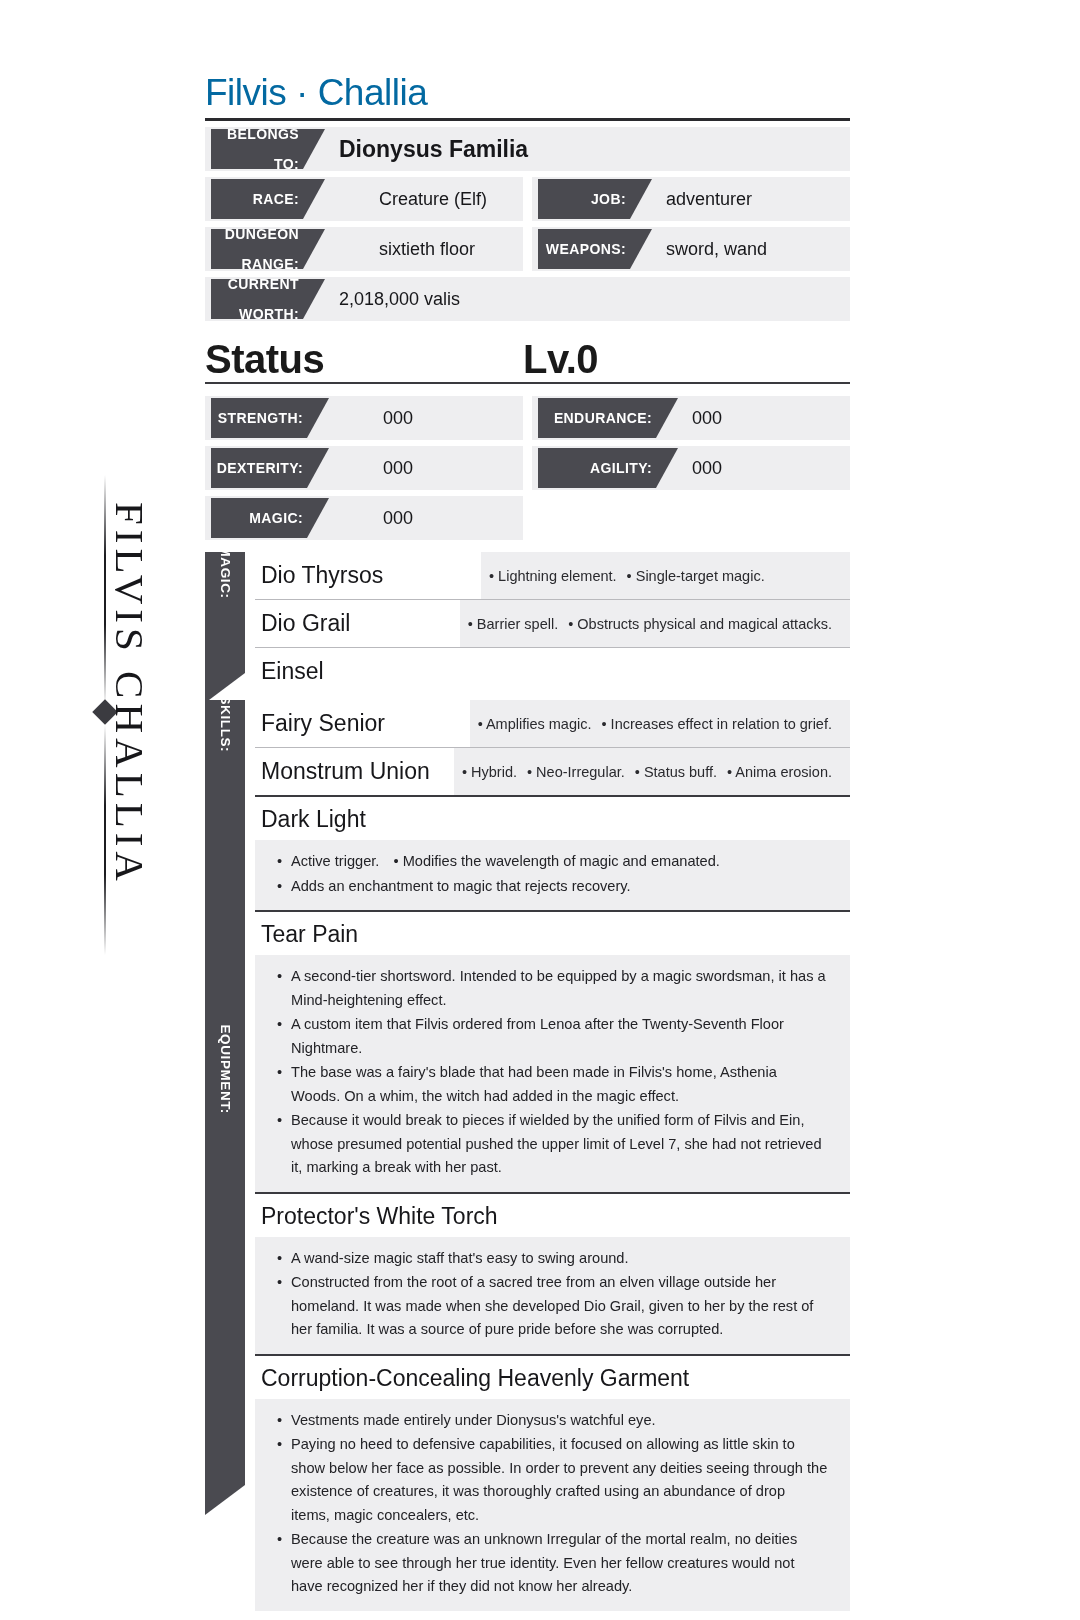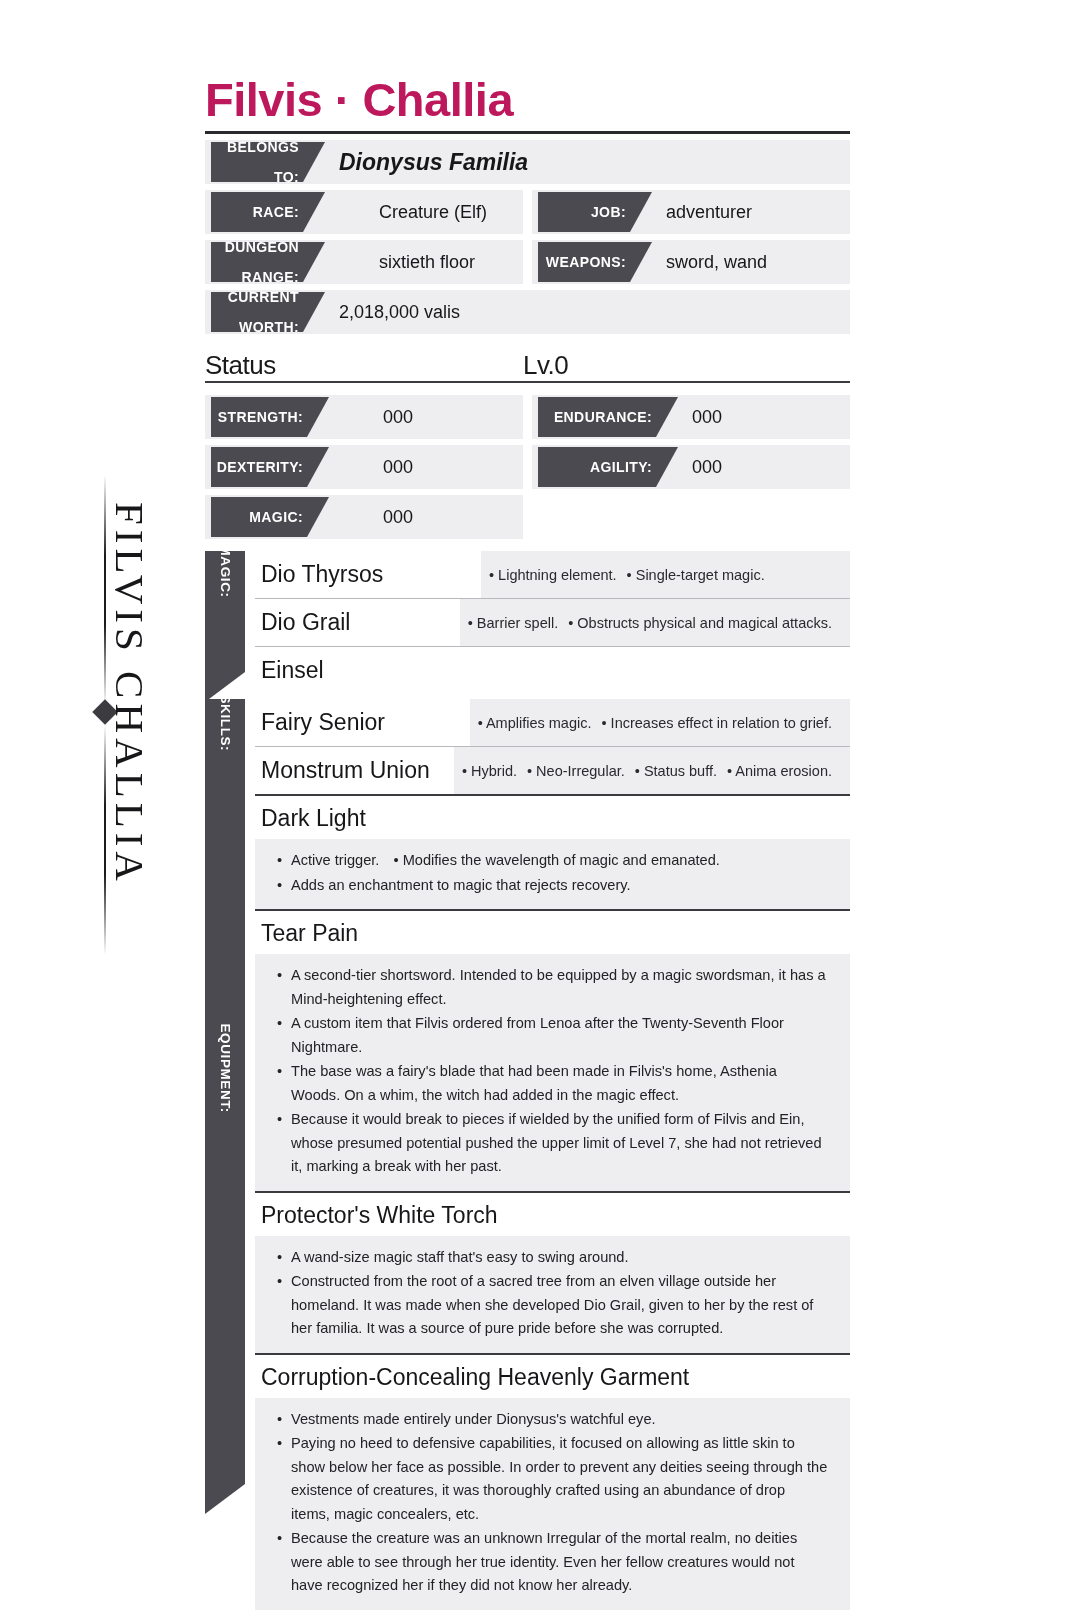--- a/index.html
+++ b/index.html
@@ -32,22 +32,22 @@
     transform:rotate(90deg);
     font-family:"Liberation Serif", serif;
     font-size:41px; letter-spacing:5px; color:#17171a;
     white-space:nowrap;
   }
 
   
   #sheet{ position:absolute; left:205px; top:0; width:645px; }
 
   .title{
-    font-size:47px; font-weight:bold; letter-spacing:-0.5px;
-    margin:72px 0 4px 0; color:#be185d;
+    font-size:37px; font-weight:normal; letter-spacing:-0.5px;
+    margin:72px 0 4px 0; color:#0369a1;
   }
   .rule{ height:3px; background:#2a2a2e; margin-bottom:6px; }
   .rule.thin{ height:2px; background:#3a3a3f; }
 
   
   .row{ display:flex; margin-bottom:6px; }
   .cell{
     position:relative; display:flex; align-items:center;
     background:#eeeef0; height:44px; overflow:hidden;
   }
@@ -65,25 +65,25 @@
   }
   .tab span{
     color:#ffffff; font-size:14px; font-weight:bold; letter-spacing:0.4px;
     line-height:15px; text-align:right; display:block;
   }
   .tab.w-info{ width:114px; }
   .tab.w-stat{ width:118px; }
   .tab.w-stat2{ width:140px; }
 
   .val{ font-size:18px; color:#17171a; padding-left:14px; }
-  .val.ital{ font-style:italic; font-weight:bold; font-size:23px; }
+  .val.ital{ font-weight:bold; font-size:23px; }
 
   
   .status-head{ display:flex; margin-top:16px; }
-  .status-head div{ font-size:26px; font-weight:normal; letter-spacing:-0.5px; }
+  .status-head div{ font-size:40px; font-weight:bold; letter-spacing:-0.5px; }
   .status-head .a{ width:318px; }
 
   
   #abilities{ position:relative; margin-top:12px; }
   .banner{
     position:absolute; left:0; width:40px; background:#4a4a50;
   }
   .banner .bt{
     position:absolute; left:-24px; width:88px; top:30px;
     transform:rotate(90deg);

